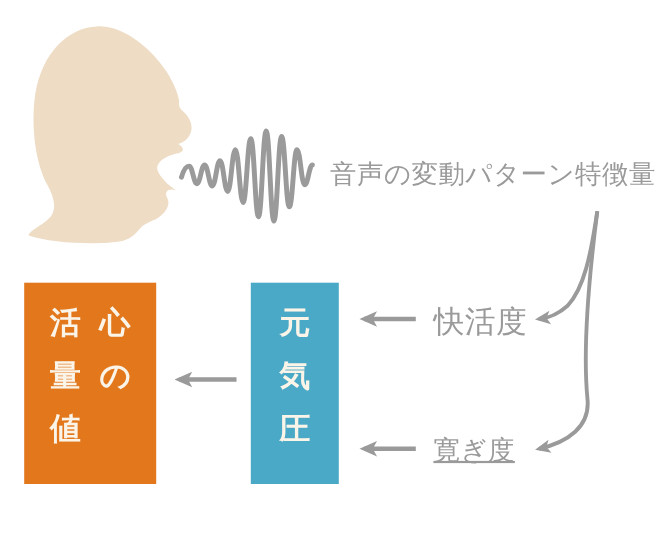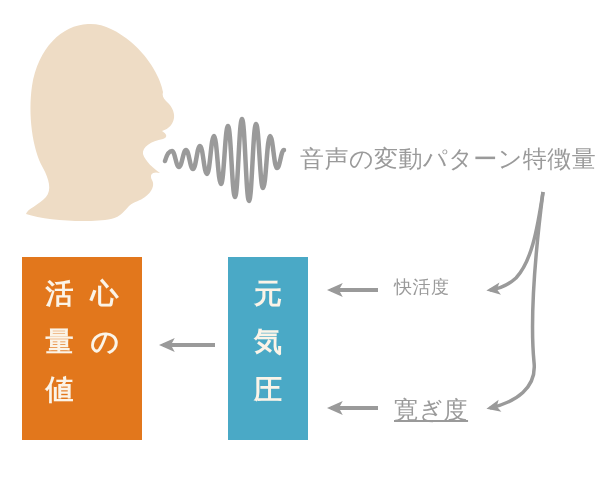--- a/index.html
+++ b/index.html
@@ -6,21 +6,21 @@
   #stage{
     position:relative;width:600px;height:440px;background:#ffffff;overflow:hidden;
     font-family:"Liberation Sans","DejaVu Sans",sans-serif;
   }
   #art{position:absolute;left:0;top:0;width:600px;height:497px;}
   .gray-label{
     position:absolute;color:#9a9a9a;font-weight:500;line-height:1.1;
     white-space:nowrap;letter-spacing:0.5px;
   }
   #feature-label{left:300px;top:146px;font-size:24px;}
-  #input-top-label{left:394px;top:278px;font-size:18px;}
+  #input-top-label{left:394px;top:278px;font-size:28px;}
   #input-bottom-label{left:394px;top:397px;font-size:24px;text-decoration:underline;}
   .vbox{
     position:absolute;display:flex;flex-direction:row;justify-content:center;
     box-sizing:border-box;padding-top:23px;
   }
   #orange-box{left:22px;top:257px;width:120px;height:185px;background:#e2771c;gap:17px;}
   #teal-box{left:228px;top:257px;width:80px;height:184px;background:#4aa9c6;}
   .vcol{display:flex;flex-direction:column;row-gap:20px;}
   .vchar{
     width:28px;height:28px;font-size:28px;line-height:28px;text-align:center;

